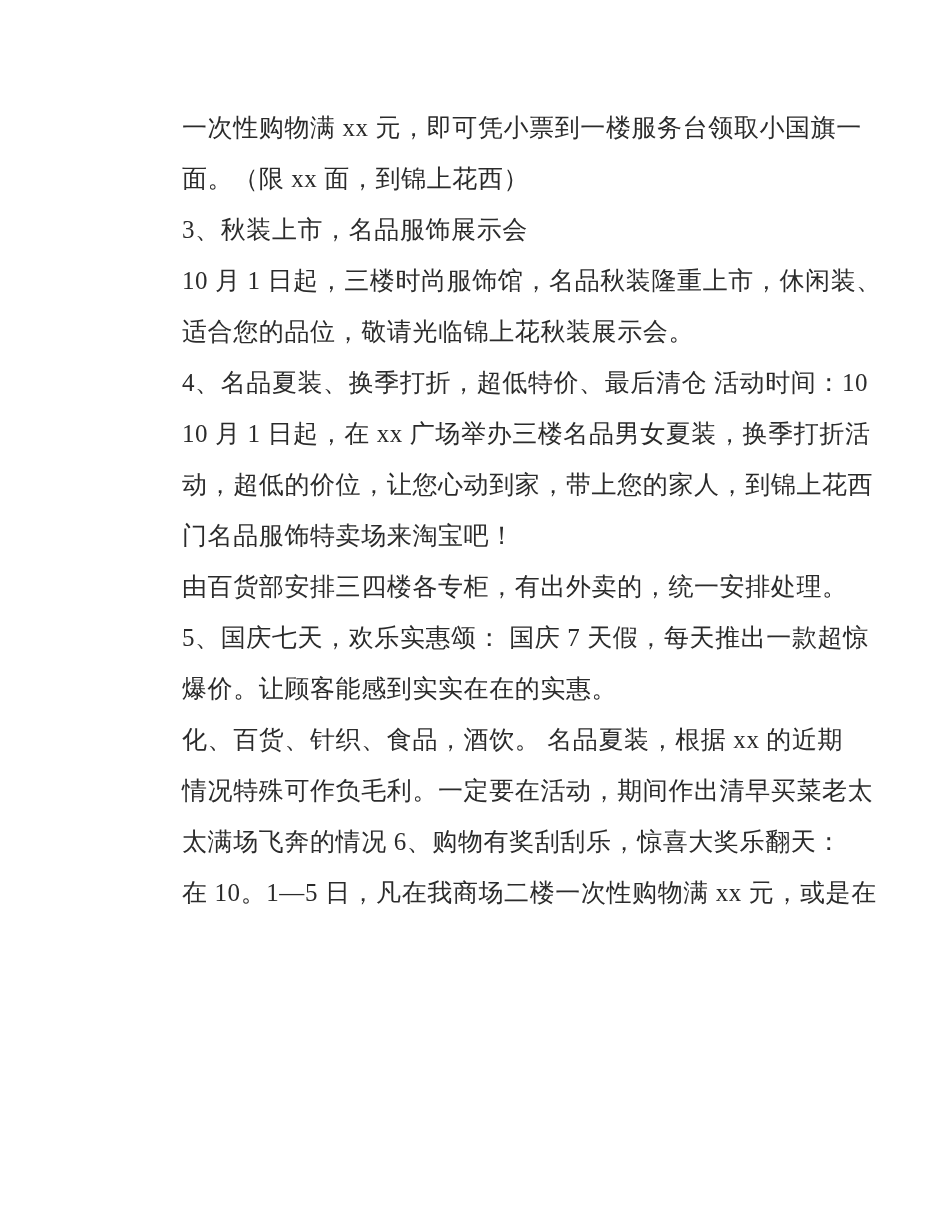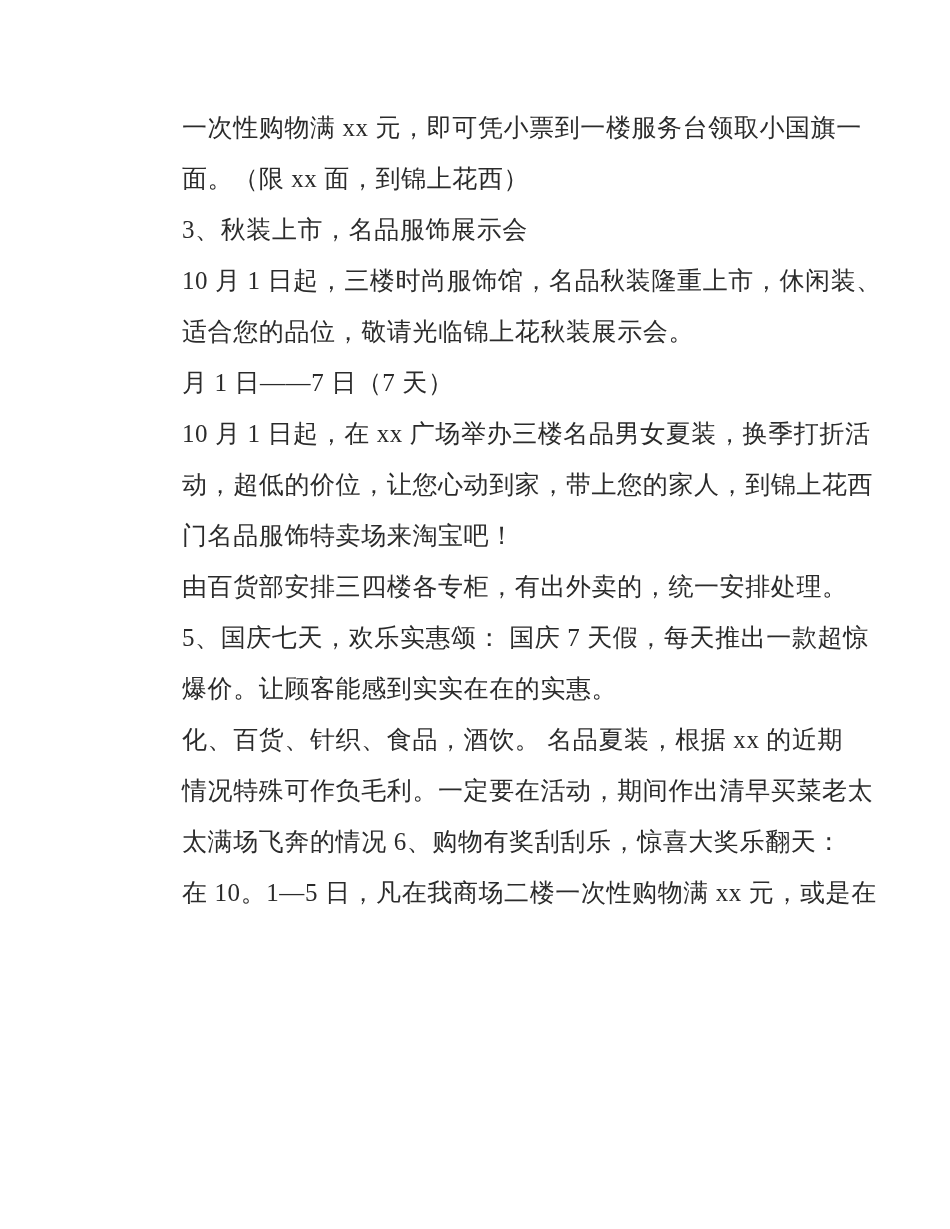--- a/index.html
+++ b/index.html
@@ -38,21 +38,21 @@
 </head>
 <body>
 
 <div class="document-page">
   <div class="text-block">
     <div class="text-line">一次性购物满 xx 元，即可凭小票到一楼服务台领取小国旗一</div>
     <div class="text-line">面。（限 xx 面，到锦上花西）</div>
     <div class="text-line">3、秋装上市，名品服饰展示会</div>
     <div class="text-line">10 月 1 日起，三楼时尚服饰馆，名品秋装隆重上市，休闲装、</div>
     <div class="text-line">适合您的品位，敬请光临锦上花秋装展示会。</div>
-    <div class="text-line">月 1 日——7 日（7 天）</div>
+    <div class="text-line">4、名品夏装、换季打折，超低特价、最后清仓 活动时间：10</div>
     <div class="text-line">10 月 1 日起，在 xx 广场举办三楼名品男女夏装，换季打折活</div>
     <div class="text-line">动，超低的价位，让您心动到家，带上您的家人，到锦上花西</div>
     <div class="text-line">门名品服饰特卖场来淘宝吧！</div>
     <div class="text-line">由百货部安排三四楼各专柜，有出外卖的，统一安排处理。</div>
     <div class="text-line">5、国庆七天，欢乐实惠颂： 国庆 7 天假，每天推出一款超惊</div>
     <div class="text-line">爆价。让顾客能感到实实在在的实惠。</div>
     <div class="text-line">化、百货、针织、食品，酒饮。 名品夏装，根据 xx 的近期</div>
     <div class="text-line">情况特殊可作负毛利。一定要在活动，期间作出清早买菜老太</div>
     <div class="text-line">太满场飞奔的情况 6、购物有奖刮刮乐，惊喜大奖乐翻天：</div>
     <div class="text-line">在 10。1—5 日，凡在我商场二楼一次性购物满 xx 元，或是在</div>

